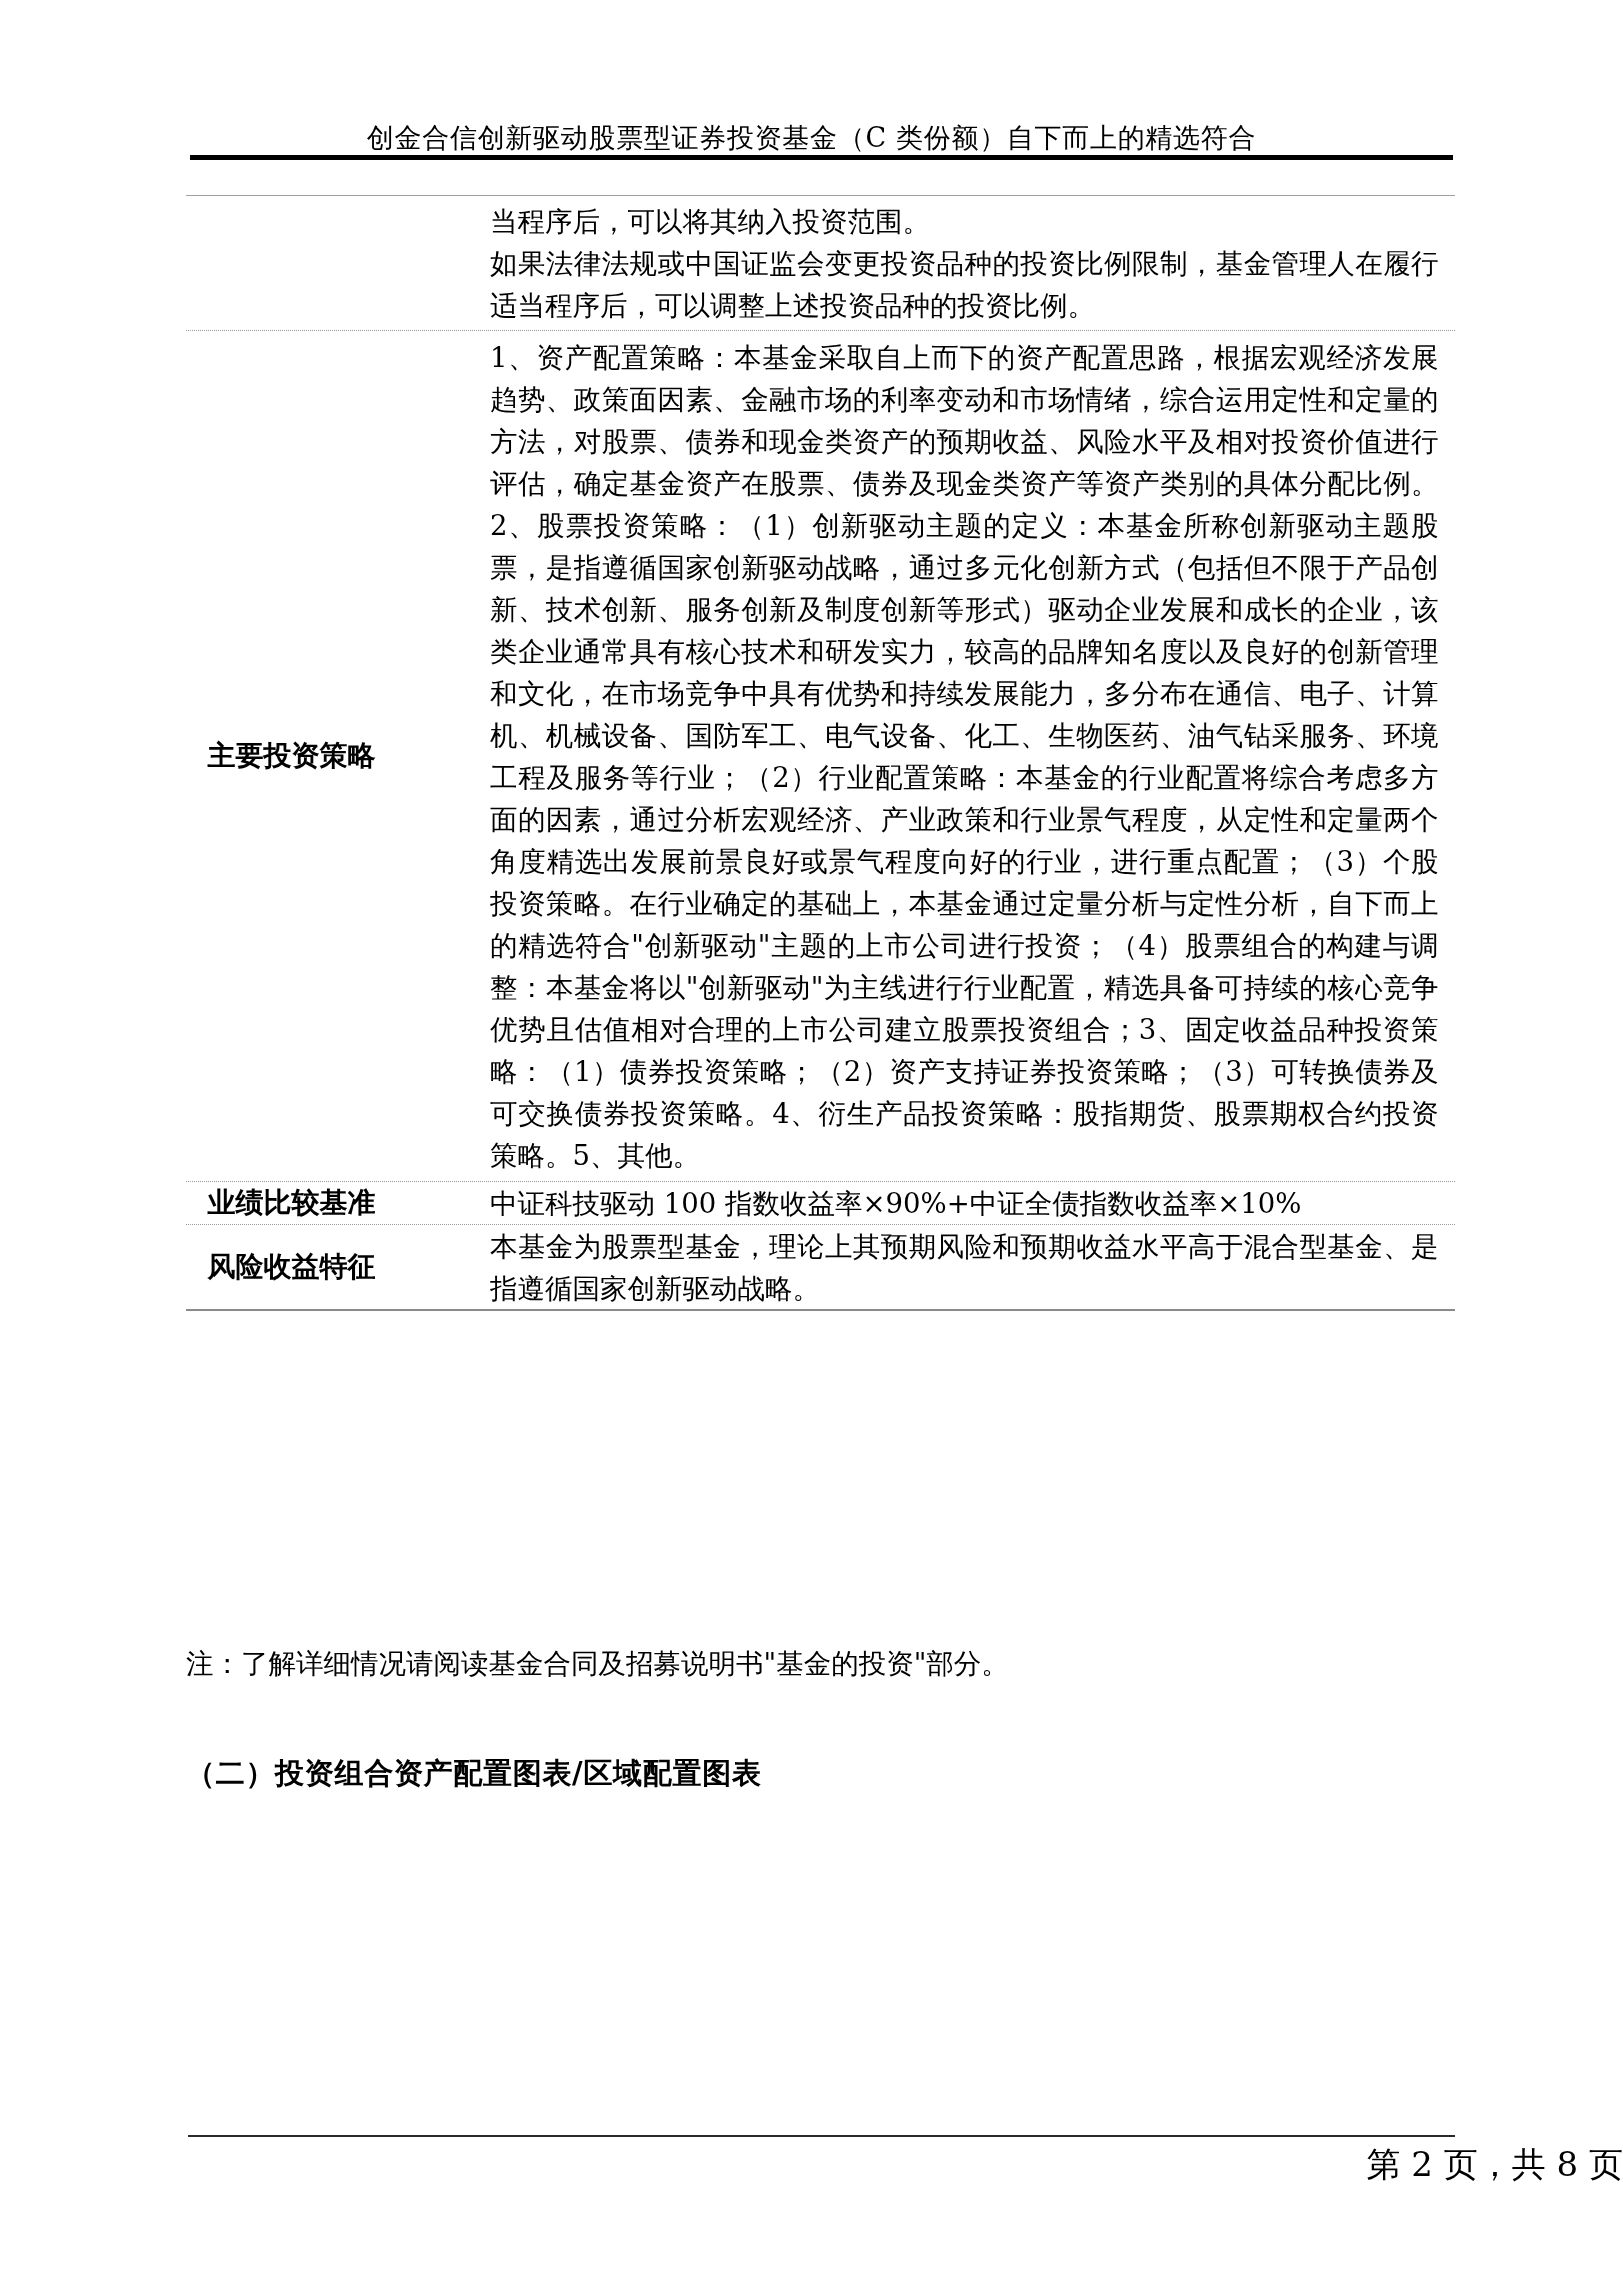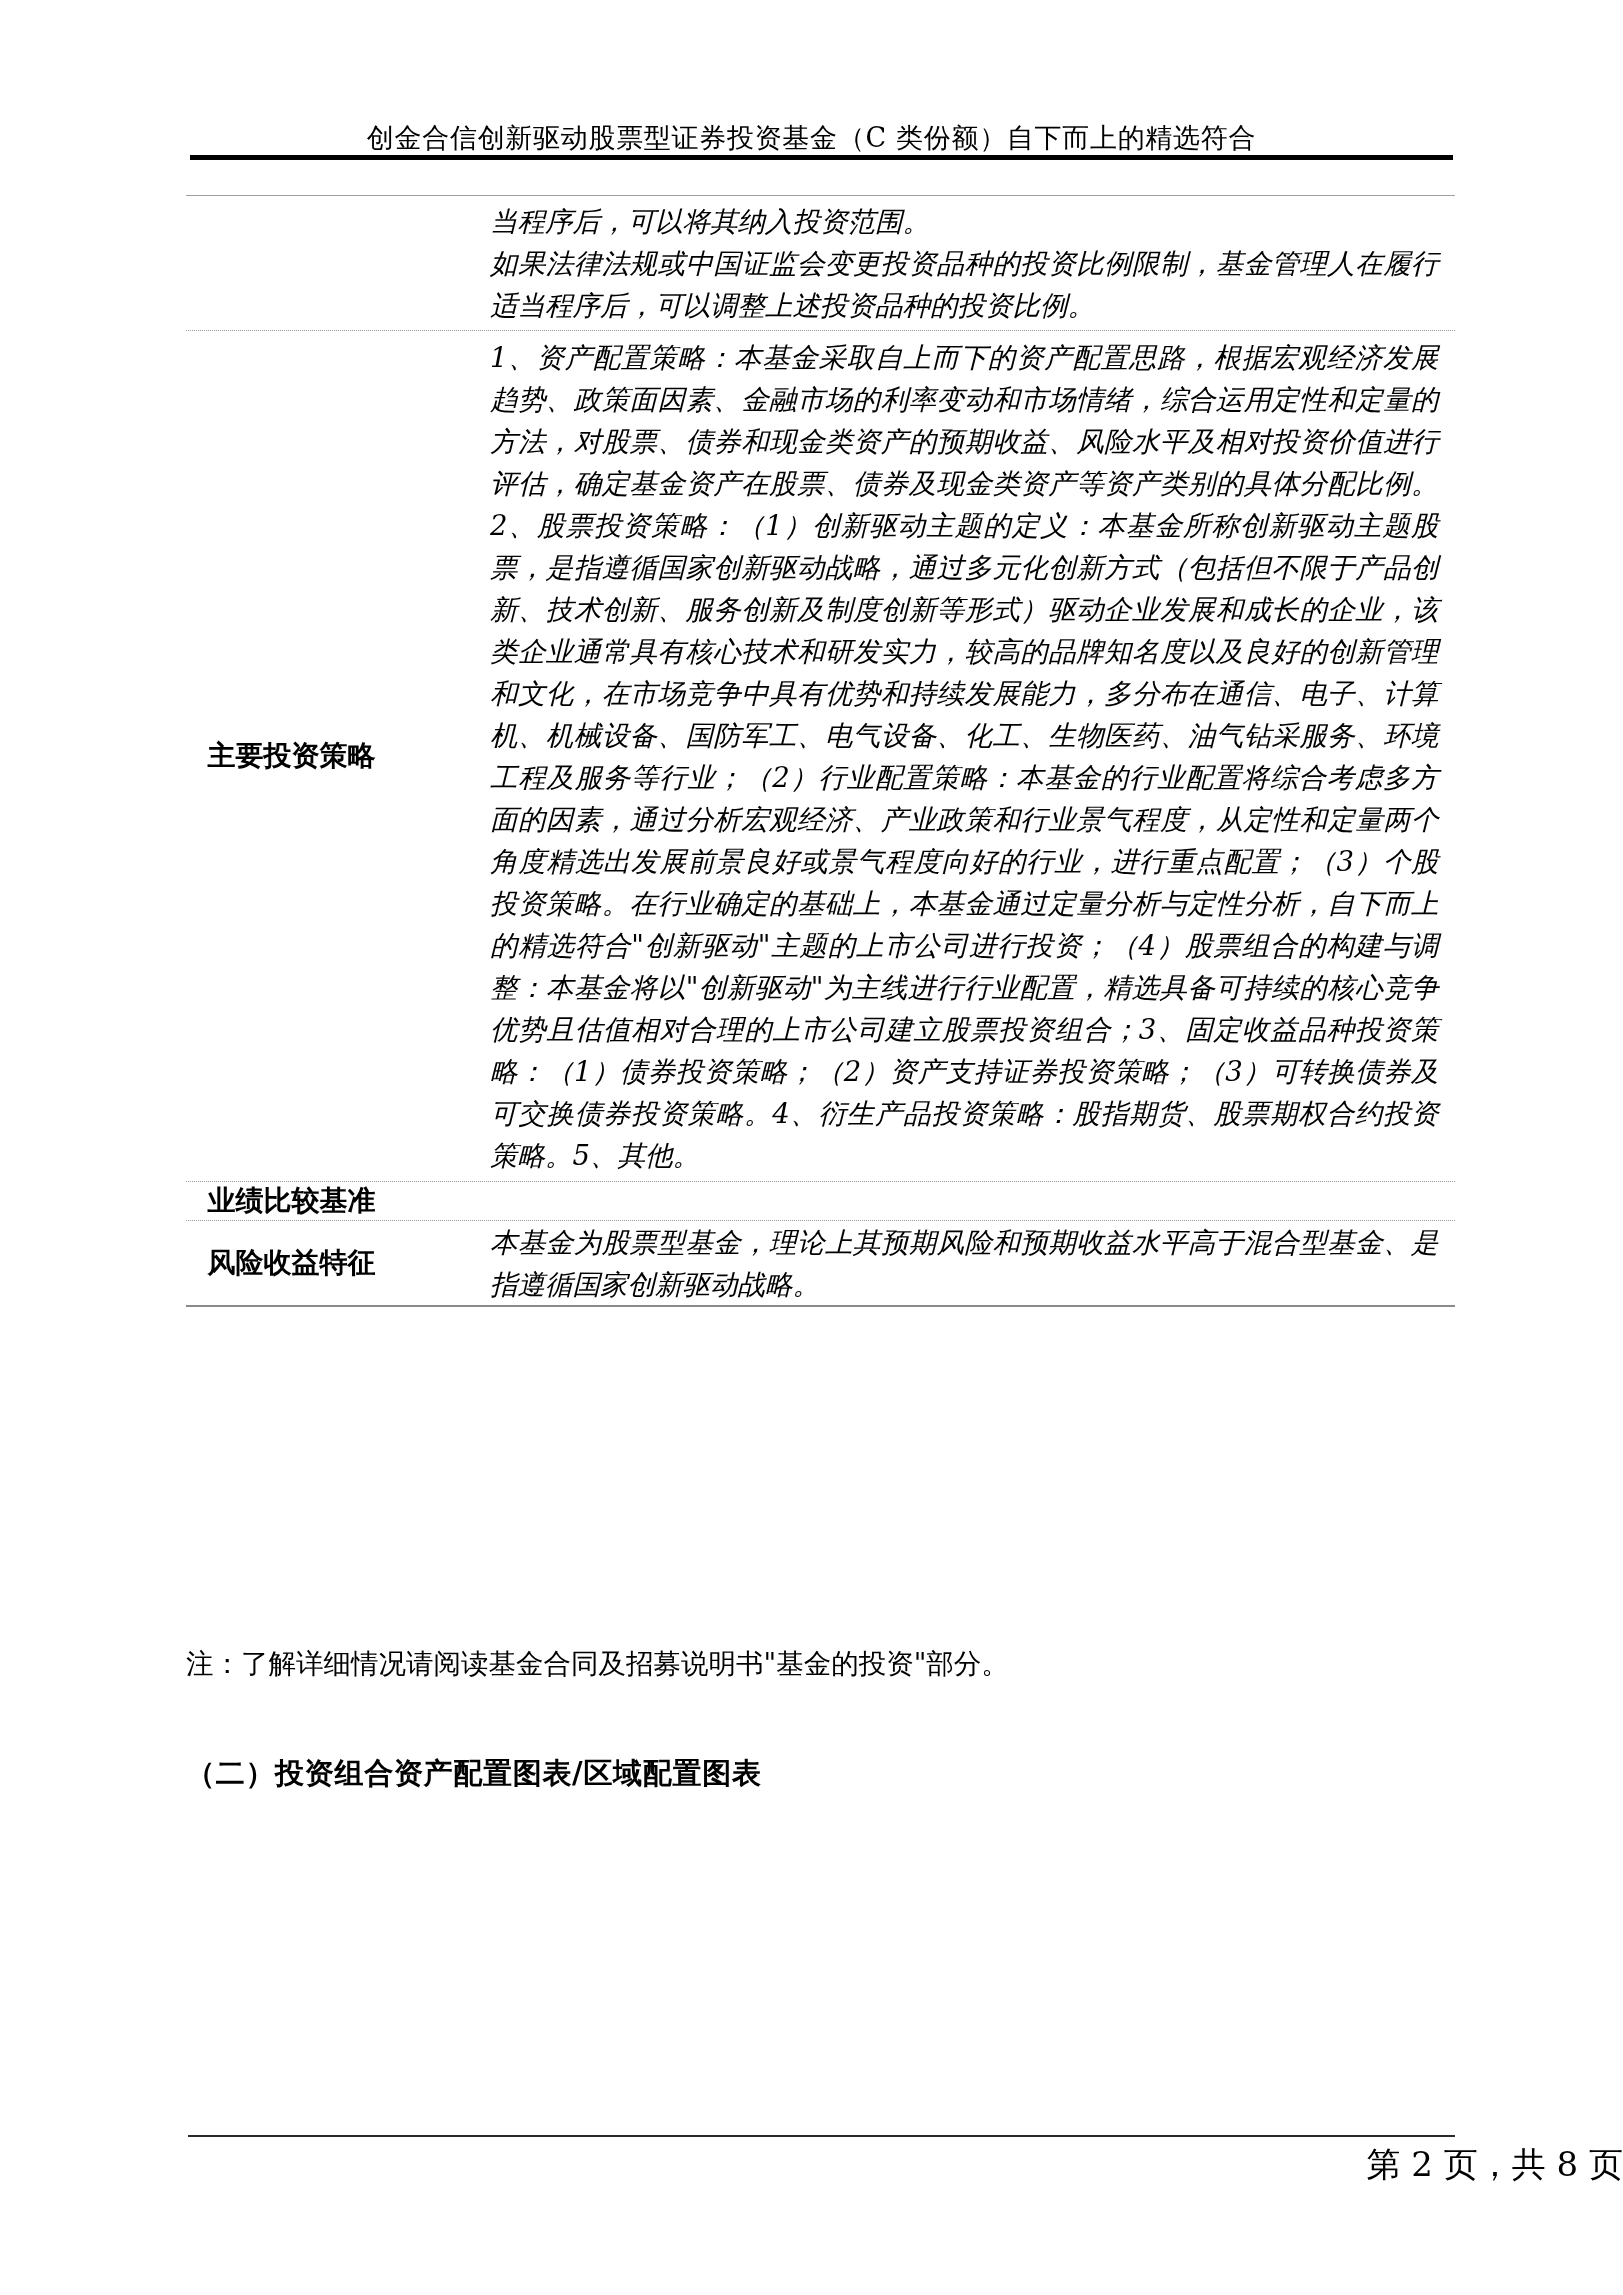--- a/index.html
+++ b/index.html
@@ -31,21 +31,21 @@
     padding-left:21.6px;
     font-size:28px;font-weight:bold;
     font-family:"DejaVu Serif","Liberation Serif",serif;
   }
   .tcontent{
     flex:1;box-sizing:border-box;
     padding-right:16.4px;
     font-size:27.5px;line-height:42px;
     text-align:justify;
   }
-  .tcontent p{margin:0;font-style:italic;}
+  .tcontent p{margin:0;}
   .pad-a{padding-top:3.9px;padding-bottom:3.9px;}
   .pad-b{padding-top:5.2px;padding-bottom:5.2px;}
   .note-line{
     position:absolute;left:186px;top:1644px;width:1269px;
     font-size:27.5px;line-height:39px;
   }
   .section-heading{
     position:absolute;left:186px;top:1754px;
     font-size:29px;font-weight:bold;letter-spacing:0.7px;
   }
@@ -78,20 +78,23 @@
 
     <div class="trow">
       <div class="tlabel">主要投资策略</div>
       <div class="tcontent pad-b">
         <p>1、资产配置策略：本基金采取自上而下的资产配置思路，根据宏观经济发展趋势、政策面因素、金融市场的利率变动和市场情绪，综合运用定性和定量的方法，对股票、债券和现金类资产的预期收益、风险水平及相对投资价值进行评估，确定基金资产在股票、债券及现金类资产等资产类别的具体分配比例。2、股票投资策略：（1）创新驱动主题的定义：本基金所称创新驱动主题股票，是指遵循国家创新驱动战略，通过多元化创新方式（包括但不限于产品创新、技术创新、服务创新及制度创新等形式）驱动企业发展和成长的企业，该类企业通常具有核心技术和研发实力，较高的品牌知名度以及良好的创新管理和文化，在市场竞争中具有优势和持续发展能力，多分布在通信、电子、计算机、机械设备、国防军工、电气设备、化工、生物医药、油气钻采服务、环境工程及服务等行业；（2）行业配置策略：本基金的行业配置将综合考虑多方面的因素，通过分析宏观经济、产业政策和行业景气程度，从定性和定量两个角度精选出发展前景良好或景气程度向好的行业，进行重点配置；（3）个股投资策略。在行业确定的基础上，本基金通过定量分析与定性分析，自下而上的精选符合"创新驱动"主题的上市公司进行投资；（4）股票组合的构建与调整：本基金将以"创新驱动"为主线进行行业配置，精选具备可持续的核心竞争优势且估值相对合理的上市公司建立股票投资组合；3、固定收益品种投资策略：（1）债券投资策略；（2）资产支持证券投资策略；（3）可转换债券及可交换债券投资策略。4、衍生产品投资策略：股指期货、股票期权合约投资策略。5、其他。</p>
       </div>
     </div>
 
     <div class="trow">
       <div class="tlabel">业绩比较基准</div>
+      <div class="tcontent">
+        <p>中证科技驱动 100 指数收益率×90%+中证全债指数收益率×10%</p>
+      </div>
     </div>
 
     <div class="trow">
       <div class="tlabel">风险收益特征</div>
       <div class="tcontent">
         <p>本基金为股票型基金，理论上其预期风险和预期收益水平高于混合型基金、是指遵循国家创新驱动战略。</p>
       </div>
     </div>
 
   </div>

